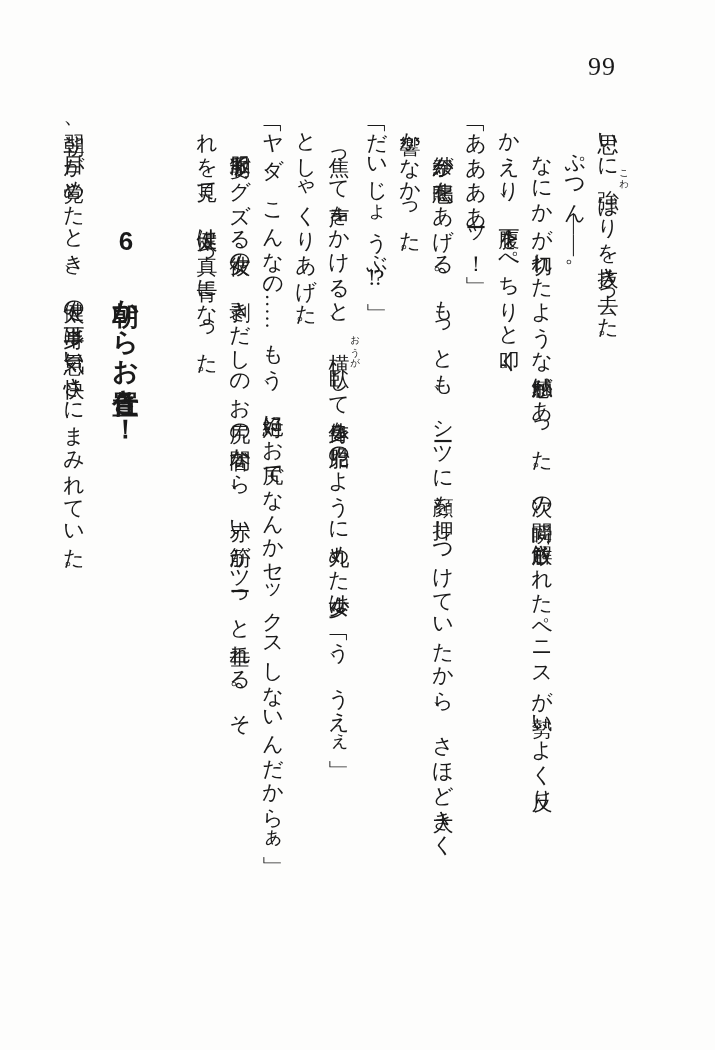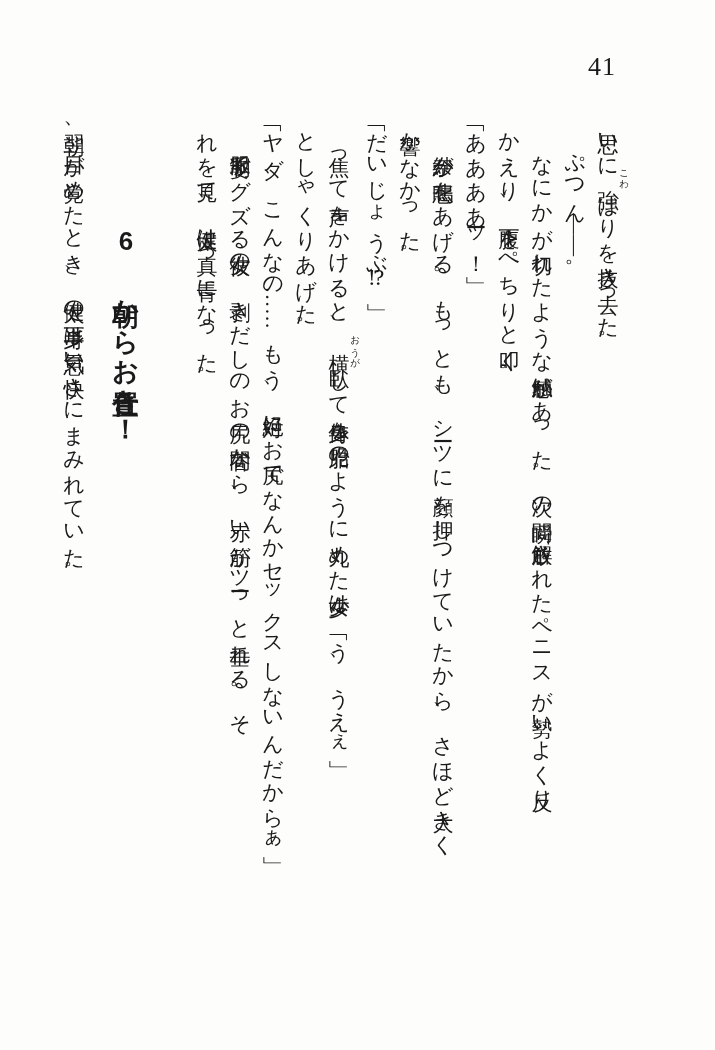--- a/index.html
+++ b/index.html
@@ -59,21 +59,21 @@
   rt {
     font-size: 9.5px;
     letter-spacing: 0;
     text-indent: 0;
   }
 </style>
 </head>
 <body>
 
 <div class="page">
-  <div class="page-number">41</div>
+  <div class="page-number">99</div>
   <div class="text-block">
       <div class="col">思いに<ruby>強<rt>こわ</rt></ruby>ばりを抜き去った。</div>
       <div class="col indent">ぷつん――。</div>
       <div class="col indent">なにかが切れたような感触があった。次の瞬間、解放されたペニスが勢いよく反り</div>
       <div class="col">かえり、下腹をぺちりと叩く。</div>
       <div class="col">「ああああーッ！」</div>
       <div class="col indent">紗奈が悲鳴をあげる。もっとも、シーツに顔を押しつけていたから、さほど大きく</div>
       <div class="col">響かなかった。</div>
       <div class="col">「だいじょうぶ⁉」</div>
       <div class="col indent">焦って声をかけると、<ruby>横臥<rt>おうが</rt></ruby>して身体を胎児のように丸めた少女は、「う、うえぇ」</div>

